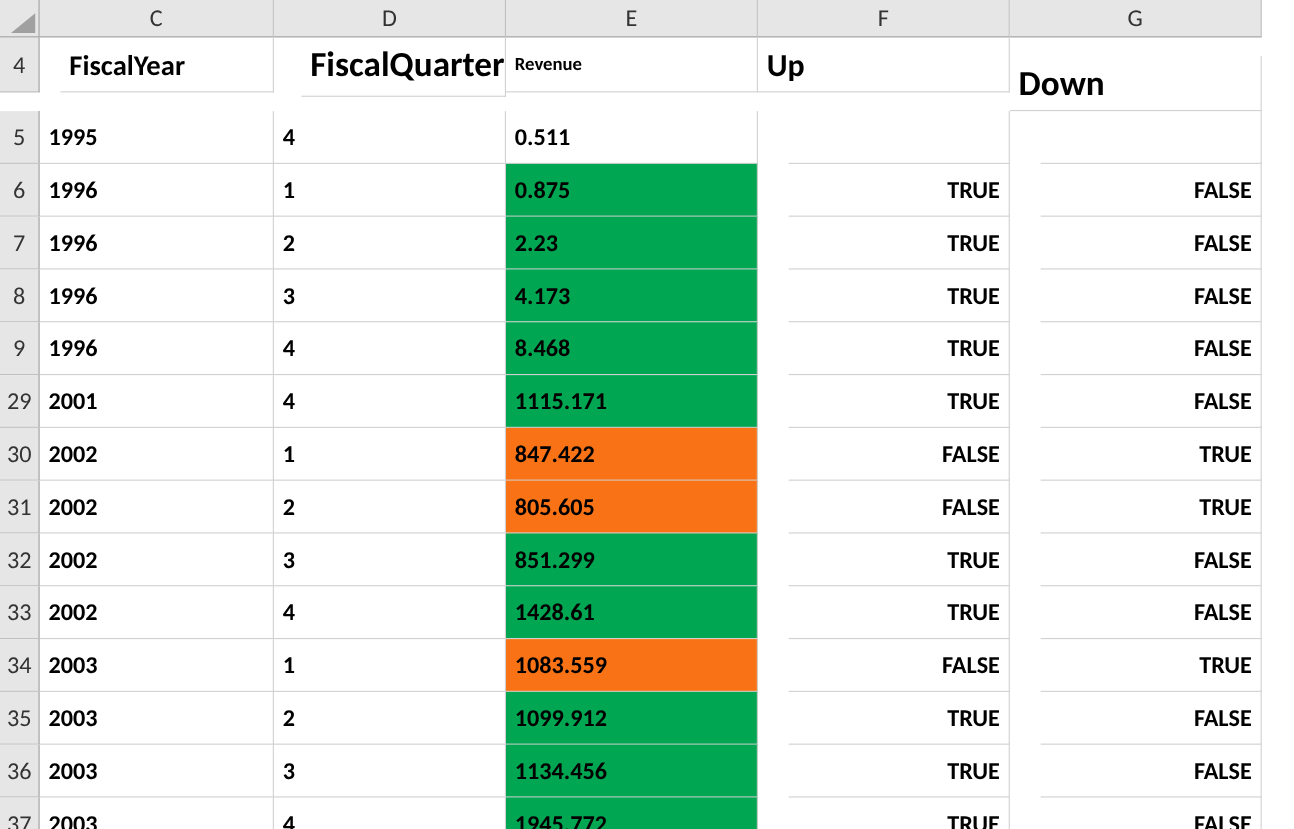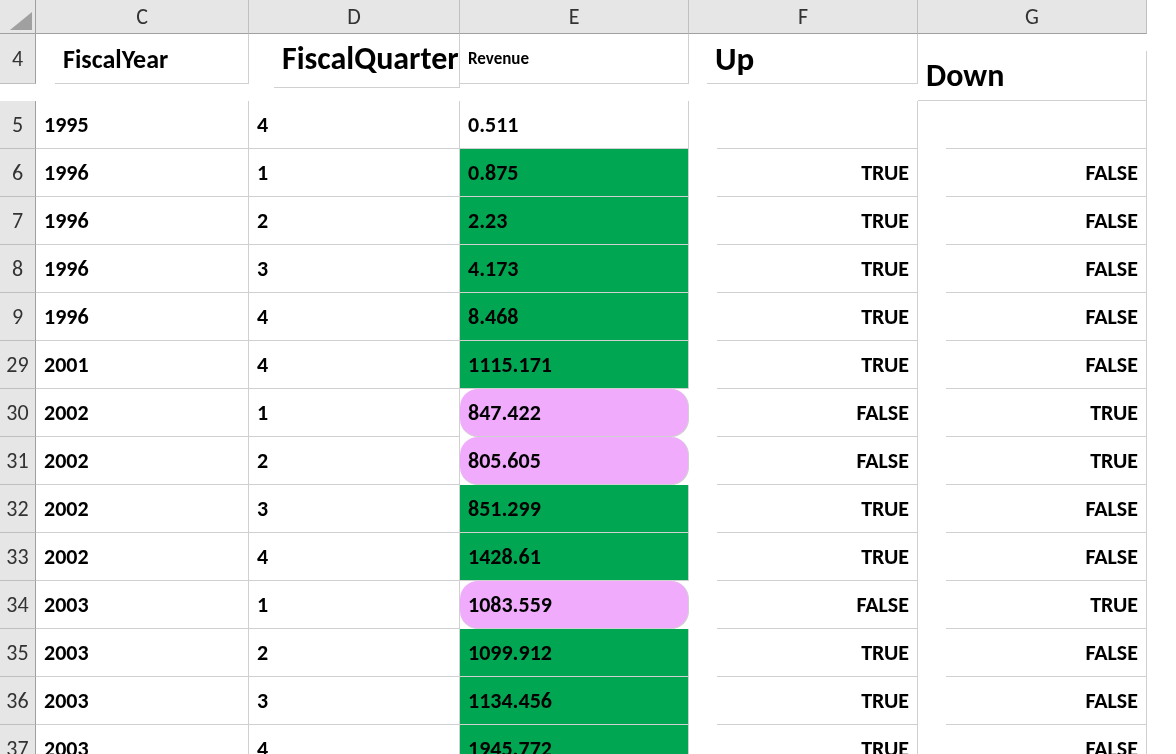--- a/index.html
+++ b/index.html
@@ -74,22 +74,21 @@
       text-align: right;
       margin-left: 28px;
     }
     .align-left {
       text-align: left;
     }
     .bg-green {
       background-color: #00a651;
     }
     .bg-red {
-      background-color: #f0abfc;
-      border-radius: 18px;
+      background-color: #f97316;
     }
   </style>
 </head>
 <body>
 
 <div class="spreadsheet">
 
   <div class="corner-cell">
     <div class="corner-triangle"></div>
   </div>
@@ -97,21 +96,21 @@
   <div class="col-header">C</div>
   <div class="col-header">D</div>
   <div class="col-header">E</div>
   <div class="col-header">F</div>
   <div class="col-header">G</div>
 
 <div class="row-header" style="height: 50px; line-height: 50px;">4</div>
     <div class="cell align-left" style="font-size: 26px; height: 50px; line-height: 50px; margin-left: 19px;">FiscalYear</div>
     <div class="cell align-left" style="font-size: 32px; height: 54px; line-height: 50px; margin-left: 25px;">FiscalQuarter</div>
     <div class="cell align-left" style="font-size: 17px; height: 50px; line-height: 50px;">Revenue</div>
-    <div class="cell align-left" style="font-size: 33px; height: 50px; line-height: 50px; margin-left: 18px;">Up</div>
+    <div class="cell align-left" style="font-size: 29px; height: 50px; line-height: 50px;">Up</div>
     <div class="cell align-left" style="font-size: 32px; height: 50px; line-height: 50px; margin-top: 17px;">Down</div>
     <div class="row-header">5</div>
     <div class="cell align-right">1995</div>
     <div class="cell align-right">4</div>
     <div class="cell align-right">0.511</div>
     <div class="cell align-center"></div>
     <div class="cell align-center"></div>
     <div class="row-header">6</div>
     <div class="cell align-right">1996</div>
     <div class="cell align-right">1</div>

